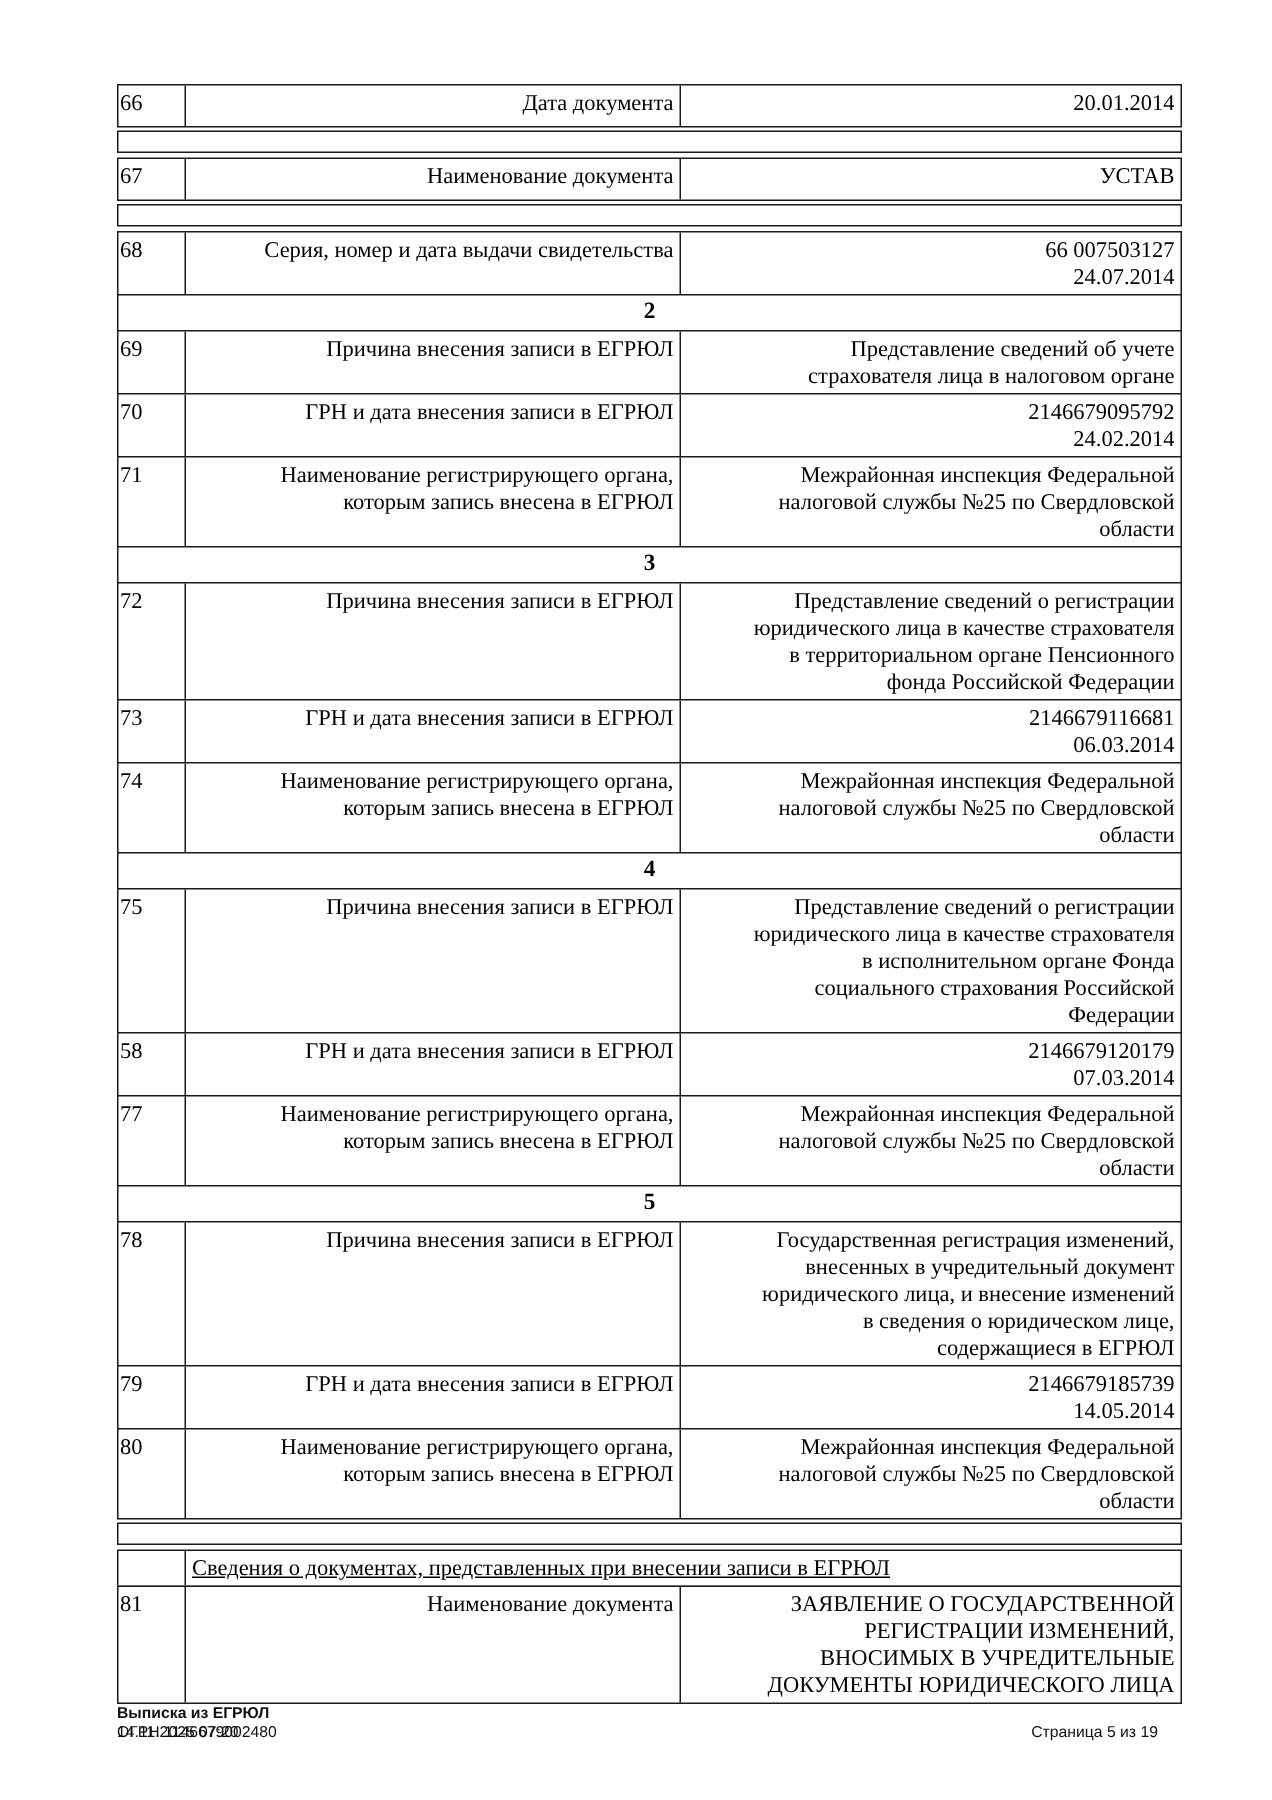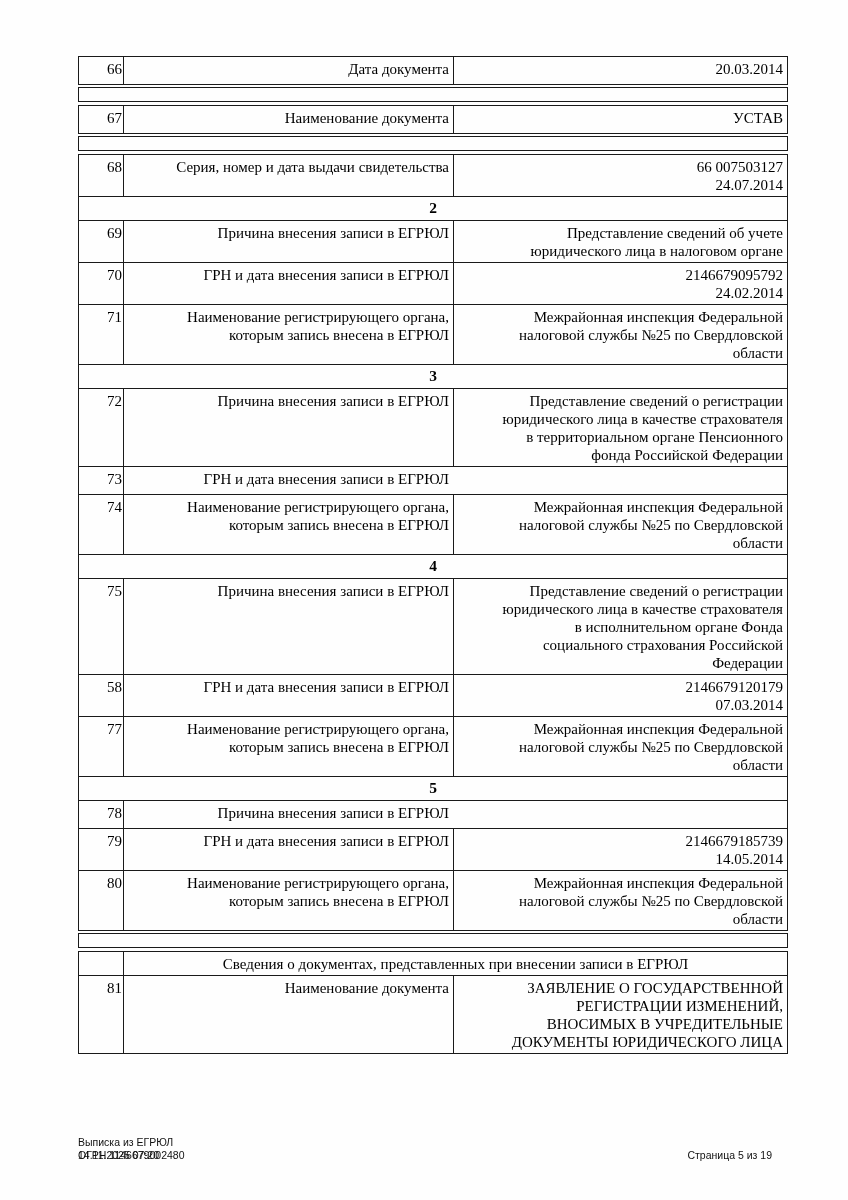--- a/index.html
+++ b/index.html
@@ -33,98 +33,98 @@
   .row.spacer {
     height: 15px;
     margin-top: 2px;
     margin-bottom: 4px;
   }
   .row.item { min-height: 29px; }
   .cell { box-sizing: border-box; padding: 3px 4px 2px 4px; text-align: right; }
   .c-num {
     width: 44px;
     flex: 0 0 44px;
-    text-align: right;
+    text-align: left;
     padding-left: 1px; padding-right: 1px;
   }
   .c-label {
     width: 330px;
     flex: 0 0 330px;
     border-left: 1px solid #1a1a1a;
     white-space: pre-line;
   }
   .c-value {
     flex: 1 1 auto;
     border-left: 1px solid #1a1a1a;
     white-space: pre-line;
   }
   .row.section .c-span {
     flex: 1 1 auto;
     border-left: 1px solid #1a1a1a;
     padding: 3px 4px 2px 4px;
     box-sizing: border-box;
   }
   .row.section.align-center .c-span { text-align: center; }
-  .row.section.align-left .c-span { text-align: center; }
+  .row.section.align-left .c-span { text-align: left; text-decoration: underline; }
   .row.group {
     justify-content: center;
     font-weight: bold;
     font-size: 15.5px;
     padding: 2px 0 3px 0;
   }
   .footer {
     position: absolute;
     left: 78px; top: 1136px;
     width: 694px;
     font-family: "Liberation Sans", sans-serif;
     font-size: 10.5px;
     line-height: 13px;
     color: #111111;
   }
   .footer-left { position: absolute; left: 0; top: 0; }
-  .footer-doc-type { font-weight: normal; }
+  .footer-doc-type { font-weight: bold; }
   .footer-center {
     position: absolute; left: 0; top: 13px;
     width: 100%; text-align: left;
   }
   .footer-right {
     position: absolute; right: 0; top: 13px;
     text-align: right;
   }
 </style>
 </head>
 <body>
 
 <div class="page">
 
   <div class="doc-table">
       <div class="row item">
         <div class="cell c-num">66</div>
         <div class="cell c-label">Дата документа</div>
-        <div class="cell c-value">20.03.2014</div>
+        <div class="cell c-value">20.01.2014</div>
       </div>
       <div class="row spacer"></div>
       <div class="row item">
         <div class="cell c-num">67</div>
         <div class="cell c-label">Наименование документа</div>
         <div class="cell c-value">УСТАВ</div>
       </div>
       <div class="row spacer"></div>
       <div class="row item">
         <div class="cell c-num">68</div>
         <div class="cell c-label">Серия, номер и дата выдачи свидетельства</div>
         <div class="cell c-value">66 007503127
 24.07.2014</div>
       </div>
       <div class="row group">2</div>
       <div class="row item">
         <div class="cell c-num">69</div>
         <div class="cell c-label">Причина внесения записи в ЕГРЮЛ</div>
         <div class="cell c-value">Представление сведений об учете
-юридического лица в налоговом органе</div>
+страхователя лица в налоговом органе</div>
       </div>
       <div class="row item">
         <div class="cell c-num">70</div>
         <div class="cell c-label">ГРН и дата внесения записи в ЕГРЮЛ</div>
         <div class="cell c-value">2146679095792
 24.02.2014</div>
       </div>
       <div class="row item">
         <div class="cell c-num">71</div>
         <div class="cell c-label">Наименование регистрирующего органа,
@@ -138,20 +138,22 @@
         <div class="cell c-num">72</div>
         <div class="cell c-label">Причина внесения записи в ЕГРЮЛ</div>
         <div class="cell c-value">Представление сведений о регистрации
 юридического лица в качестве страхователя
 в территориальном органе Пенсионного
 фонда Российской Федерации</div>
       </div>
       <div class="row item">
         <div class="cell c-num">73</div>
         <div class="cell c-label">ГРН и дата внесения записи в ЕГРЮЛ</div>
+        <div class="cell c-value">2146679116681
+06.03.2014</div>
       </div>
       <div class="row item">
         <div class="cell c-num">74</div>
         <div class="cell c-label">Наименование регистрирующего органа,
 которым запись внесена в ЕГРЮЛ</div>
         <div class="cell c-value">Межрайонная инспекция Федеральной
 налоговой службы №25 по Свердловской
 области</div>
       </div>
       <div class="row group">4</div>
@@ -175,20 +177,25 @@
         <div class="cell c-label">Наименование регистрирующего органа,
 которым запись внесена в ЕГРЮЛ</div>
         <div class="cell c-value">Межрайонная инспекция Федеральной
 налоговой службы №25 по Свердловской
 области</div>
       </div>
       <div class="row group">5</div>
       <div class="row item">
         <div class="cell c-num">78</div>
         <div class="cell c-label">Причина внесения записи в ЕГРЮЛ</div>
+        <div class="cell c-value">Государственная регистрация изменений,
+внесенных в учредительный документ
+юридического лица, и внесение изменений
+в сведения о юридическом лице,
+содержащиеся в ЕГРЮЛ</div>
       </div>
       <div class="row item">
         <div class="cell c-num">79</div>
         <div class="cell c-label">ГРН и дата внесения записи в ЕГРЮЛ</div>
         <div class="cell c-value">2146679185739
 14.05.2014</div>
       </div>
       <div class="row item">
         <div class="cell c-num">80</div>
         <div class="cell c-label">Наименование регистрирующего органа,

